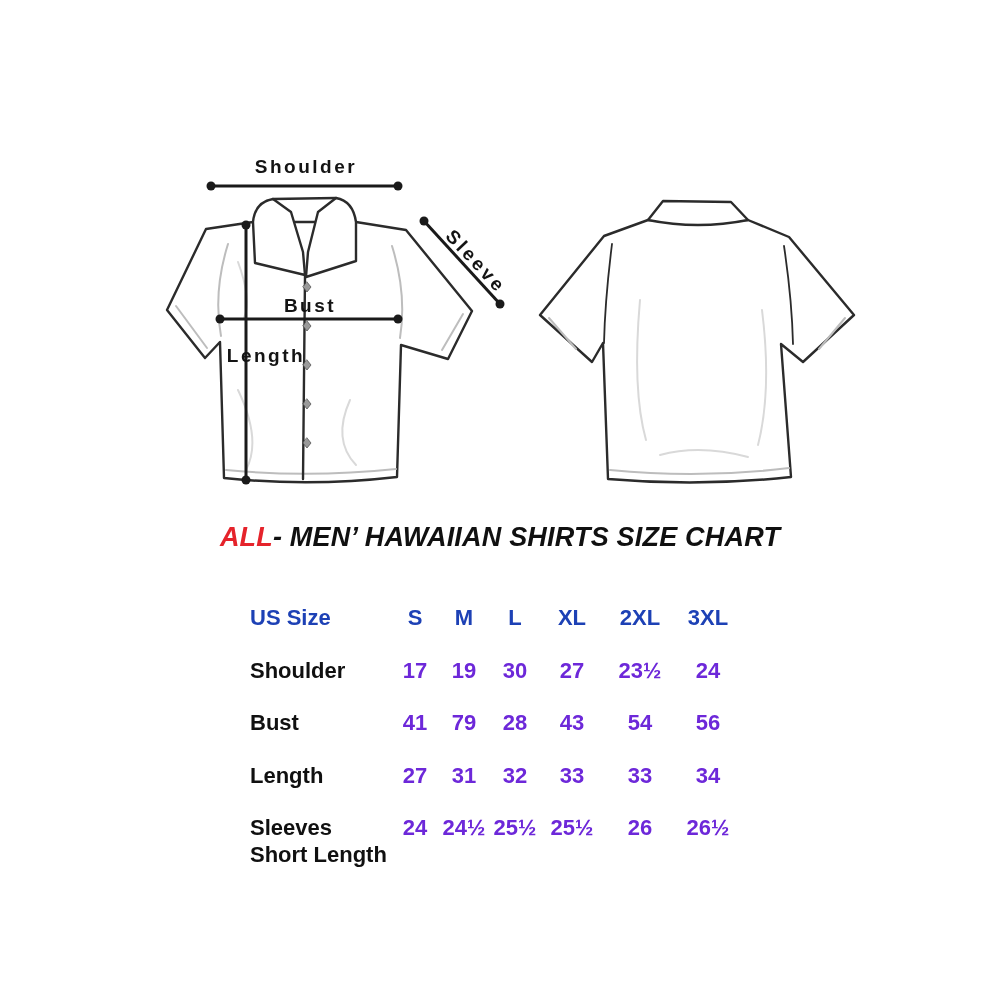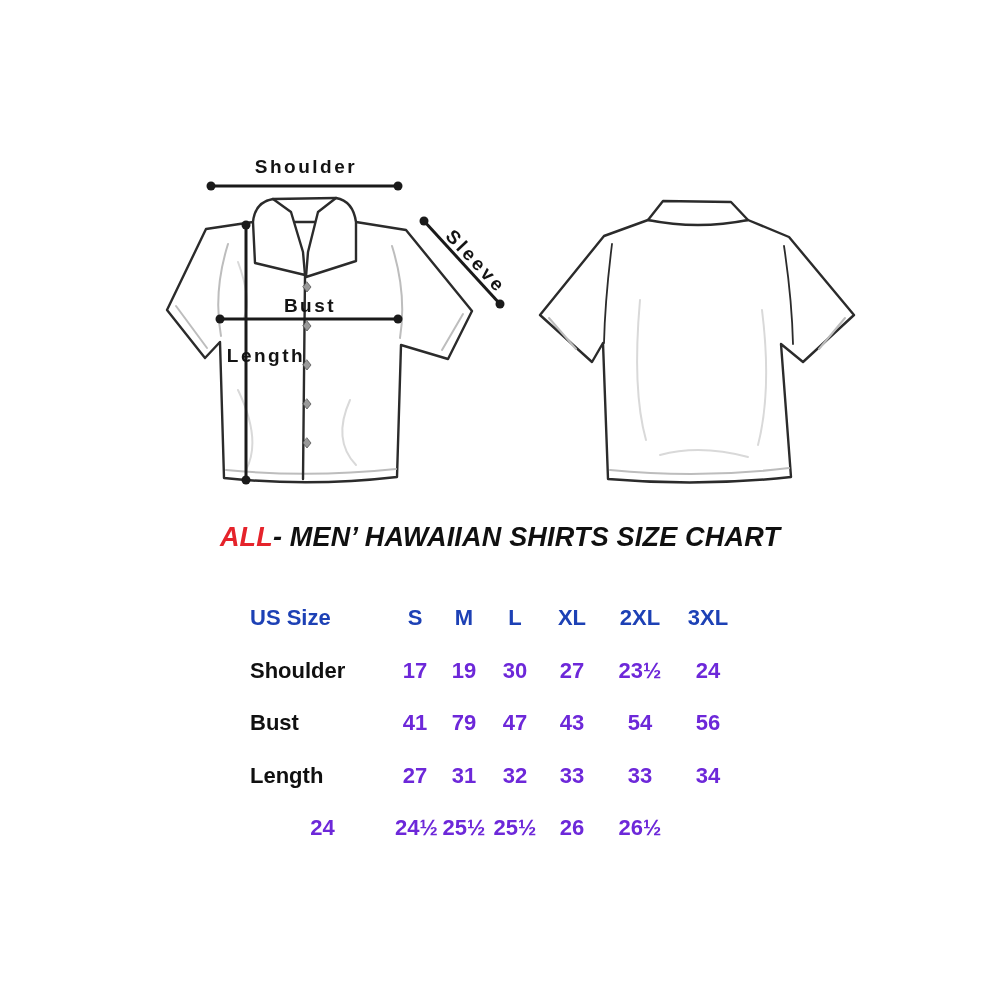--- a/index.html
+++ b/index.html
@@ -155,33 +155,37 @@
     <div class="cell vcell">17</div>
     <div class="cell vcell">19</div>
     <div class="cell vcell">30</div>
     <div class="cell vcell">27</div>
     <div class="cell vcell">23½</div>
     <div class="cell vcell">24</div>
 
     <div class="cell lcell">Bust</div>
     <div class="cell vcell">41</div>
     <div class="cell vcell">79</div>
-    <div class="cell vcell">47</div>
+    <div class="cell vcell">28</div>
     <div class="cell vcell">43</div>
     <div class="cell vcell">54</div>
     <div class="cell vcell">56</div>
 
     <div class="cell lcell">Length</div>
     <div class="cell vcell">27</div>
     <div class="cell vcell">31</div>
     <div class="cell vcell">32</div>
     <div class="cell vcell">33</div>
     <div class="cell vcell">33</div>
     <div class="cell vcell">34</div>
 
+    <div class="cell lcell">
+      <div>Sleeves</div>
+      <div>Short Length</div>
+    </div>
     <div class="cell vcell">24</div>
     <div class="cell vcell">24½</div>
     <div class="cell vcell">25½</div>
     <div class="cell vcell">25½</div>
     <div class="cell vcell">26</div>
     <div class="cell vcell">26½</div>
   </div>
 
 </div>
 

